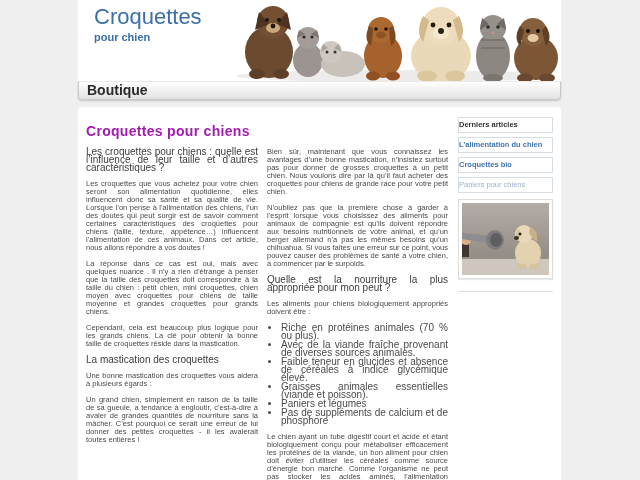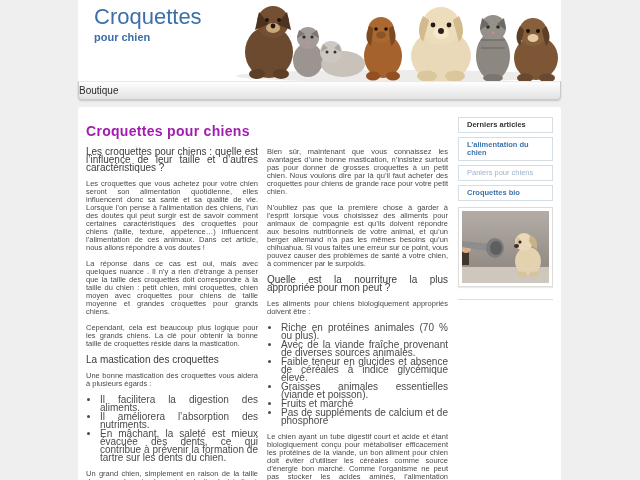--- a/index.html
+++ b/index.html
@@ -19,21 +19,22 @@
   .site-subtitle { color:#3a6fa9; font-size:11px; font-weight:bold; margin-top:1px; }
   .banner { position:absolute; right:0; top:0; width:330px; height:81px; overflow:hidden; }
 
   
   .nav {
     height:19px; line-height:17px;
     background:linear-gradient(#fefefe,#e3e3e3);
     border:1px solid #c9c9c9; border-top-color:#e9e9e9;
     border-radius:0 0 4px 4px;
     box-shadow:0 1px 2px rgba(0,0,0,.18);
-    font-size:10px; font-weight:normal; color:#2b2b2b;
+    padding-left:8px;
+    font-size:14px; font-weight:bold; color:#2b2b2b;
   }
   .nav-item { display:inline-block; cursor:pointer; }
 
   .gap { height:7px; }
 
   
   .card {
     background:#fff; border-radius:3px 3px 0 0;
     min-height:373px;
     display:flex; padding:10px 8px 0 8px;
@@ -45,21 +46,21 @@
   .colB { width:181px; }
   .cols p { margin:0 0 8px 0; font-size:7.5px; line-height:8px; text-align:justify; }
   .cols h3 { margin:0 0 8px 0; font-size:10px; line-height:8px; font-weight:normal; color:#3c3c3c; text-align:justify; }
   .cols ul { margin:0 0 8px 0; padding-left:14px; }
   .cols li { font-size:10px; line-height:8px; margin:0 0 1px 0; text-align:justify; }
 
   
   .sidebar { width:97px; margin-left:10px; }
   .sbox {
     border:1px solid #d5dde5; background:#fff;
-    padding:3px 8px; margin-bottom:4px;
+    padding:3px 0; margin-bottom:4px;
     font-size:7.5px; line-height:8px; font-weight:bold;
   }
   .sbox-head { color:#333; }
   .sbox-link { color:#3e74ae; cursor:pointer; }
   .sbox-link-light { color:#9db3cb; font-weight:normal; cursor:pointer; }
   .photo-frame {
     margin-top:6px; background:#fff; border:1px solid #ddd;
     padding:3px; width:95px; cursor:pointer;
     box-shadow:0 1px 1px rgba(0,0,0,.08);
   }
@@ -178,53 +179,48 @@
       <div class="article-title">Croquettes pour chiens</div>
       <div class="cols">
 
         <div class="colA">
           <h3>Les croquettes pour chiens : quelle est l’influence de leur taille et d’autres caractéristiques ?</h3>
           <p>Les croquettes que vous achetez pour votre chien seront son alimentation quotidienne, elles influencent donc sa santé et sa qualité de vie. Lorsque l’on pense à l’alimentation des chiens, l’un des doutes qui peut surgir est de savoir comment certaines caractéristiques des croquettes pour chiens (taille, texture, appétence…) influencent l’alimentation de ces animaux. Dans cet article, nous allons répondre à vos doutes !</p>
           <p>La réponse dans ce cas est oui, mais avec quelques nuance . Il n’y a rien d’étrange à penser que la taille des croquettes doit correspondre à la taille du chien : petit chien, mini croquettes, chien moyen avec croquettes pour chiens de taille moyenne et grandes croquettes pour grands chiens.</p>
           <p>Cependant, cela est beaucoup plus logique pour les grands chiens. La clé pour obtenir la bonne taille de croquettes réside dans la mastication.</p>
           <h3>La mastication des croquettes</h3>
           <p>Une bonne mastication des croquettes vous aidera à plusieurs égards :</p>
-          <ul>
-            <li>Il facilitera la digestion des aliments.</li>
-            <li>Il améliorera l’absorption des nutriments.</li>
-            <li>En mâchant, la saleté est mieux évacuée des dents, ce qui contribue à prévenir la formation de tartre sur les dents du chien.</li>
-          </ul>
           <p>Un grand chien, simplement en raison de la taille de sa gueule, a tendance à engloutir, c’est-à-dire à avaler de grandes quantités de nourriture sans la mâcher. C’est pourquoi ce serait une erreur de lui donner des petites croquettes - il les avalerait toutes entières !</p>
 
         </div>
 
         <div class="colB">
           <p>Bien sûr, maintenant que vous connaissez les avantages d’une bonne mastication, n’insistez surtout pas pour donner de grosses croquettes à un petit chien. Nous voulons dire par là qu’il faut acheter des croquettes pour chiens de grande race pour votre petit chien.</p>
           <p>N’oubliez pas que la première chose à garder à l’esprit lorsque vous choisissez des aliments pour animaux de compagnie est qu’ils doivent répondre aux besoins nutritionnels de votre animal, et qu’un berger allemand n’a pas les mêmes besoins qu’un chihuahua. Si vous faites une erreur sur ce point, vous pouvez causer des problèmes de santé à votre chien, à commencer par le surpoids.</p>
           <h3>Quelle est la nourriture la plus appropriée pour mon peut ?</h3>
           <p>Les aliments pour chiens biologiquement appropriés doivent être :</p>
           <ul>
             <li>Riche en protéines animales (70 % ou plus).</li>
             <li>Avec de la viande fraîche provenant de diverses sources animales.</li>
             <li>Faible teneur en glucides et absence de céréales à indice glycémique élevé.</li>
             <li>Graisses animales essentielles (viande et poisson).</li>
-            <li>Fruits et marché</li>
+            <li>Paniers et légumes</li>
             <li>Pas de suppléments de calcium et de phosphore</li>
           </ul>
           <p>Le chien ayant un tube digestif court et acide et étant biologiquement conçu pour métaboliser efficacement les protéines de la viande, un bon aliment pour chien doit éviter d’utiliser les céréales comme source d’énergie bon marché. Comme l’organisme ne peut pas stocker les acides aminés, l’alimentation quotidienne doit fournir suffisamment de protéines de qualité adéquate.</p>
 
         </div>
       </div>
     </div>
 
     <div class="sidebar">
       <div class="sbox sbox-head">Derniers articles</div>
       <div class="sbox sbox-link">L’alimentation du chien</div>
+      <div class="sbox sbox-link">Croquettes bio</div>
       <div class="sbox sbox-link-light">Paniers pour chiens</div>
-      <div class="sbox sbox-link">Croquettes bio</div>
 
       <div class="photo-frame">
         <svg width="87" height="72" viewBox="0 0 87 72" xmlns="http://www.w3.org/2000/svg">
           <defs>
             <linearGradient id="phbg" x1="0" y1="0" x2="0" y2="1">
               <stop offset="0" stop-color="#b4ada7"></stop>
               <stop offset="0.75" stop-color="#948d86"></stop>
               <stop offset="1" stop-color="#aaa29a"></stop>
             </linearGradient>
           </defs>

